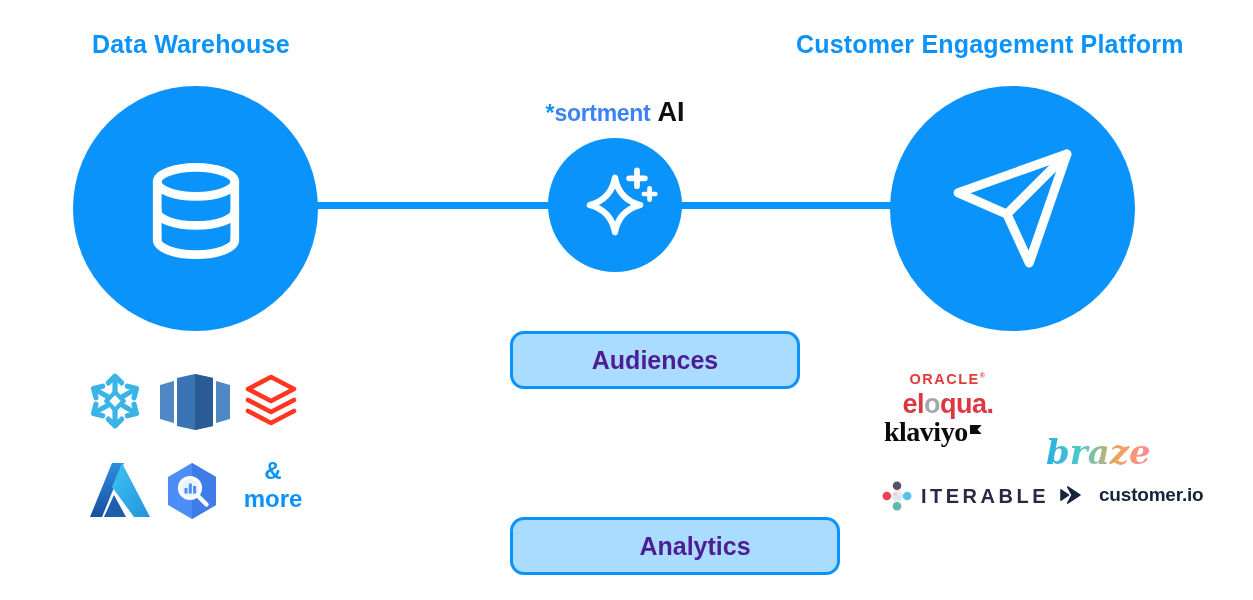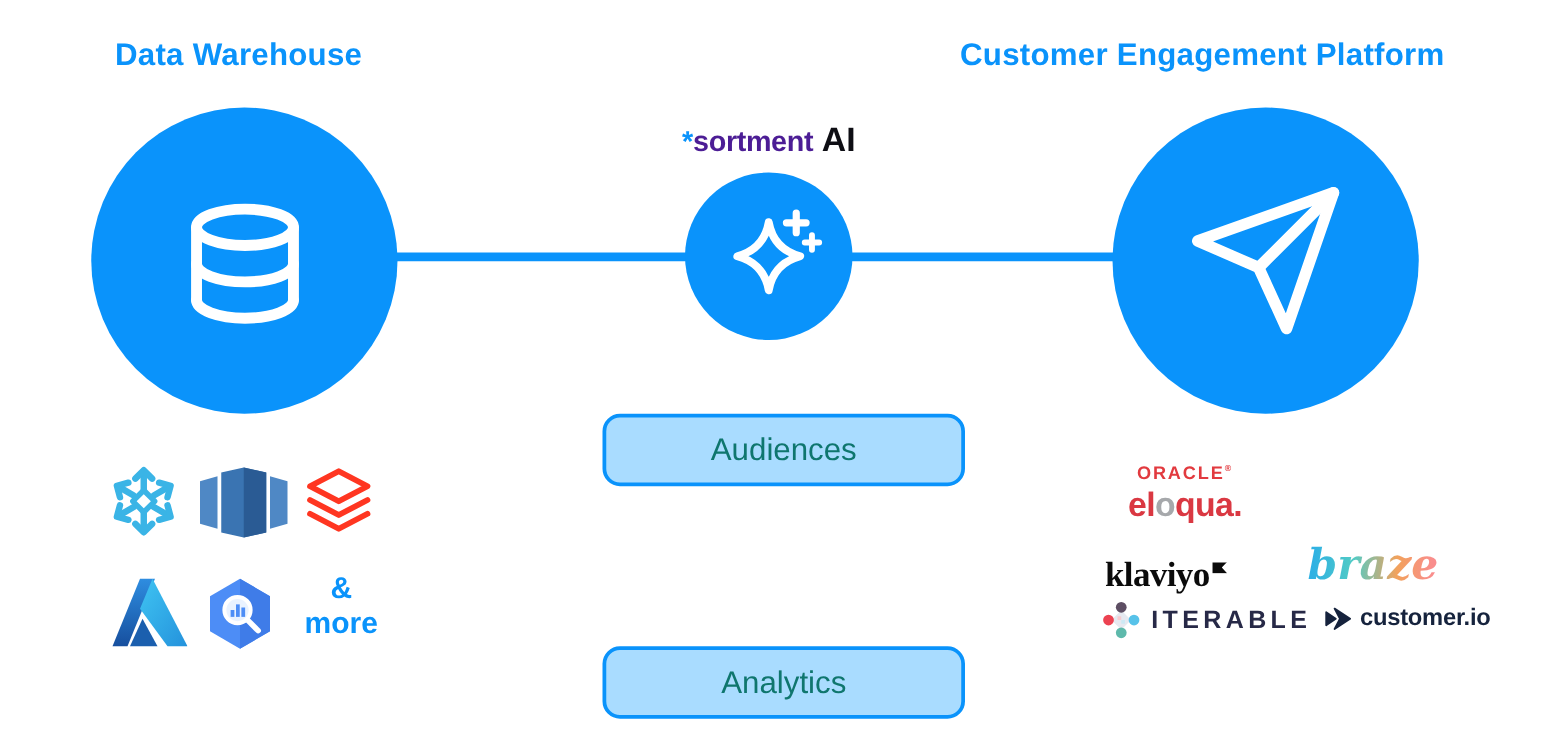--- a/index.html
+++ b/index.html
@@ -1,68 +1,68 @@
 <!DOCTYPE html>
 <html><head>
 <meta charset="utf-8">
 <style>
   html,body{margin:0;padding:0;background:#fff;}
   .canvas{position:relative;width:1253px;height:600px;background:#ffffff;
           font-family:"Liberation Sans",sans-serif;overflow:hidden;}
 
   .title{position:absolute;top:30px;font-size:25px;font-weight:700;color:#0a93fb;letter-spacing:.2px;}
   .title-left{left:92px;}
-  .title-right{left:768px;}
+  .title-right{left:796px;}
 
   .connector{position:absolute;left:195px;top:202px;width:818px;height:7px;background:#0a93fb;z-index:1;}
 
   .circle{position:absolute;border-radius:50%;background:#0a93fb;display:flex;
           align-items:center;justify-content:center;z-index:2;}
   .circle-left{left:73px;top:86px;width:245px;height:245px;}
   .circle-mid{left:548px;top:138px;width:134px;height:134px;}
   .circle-right{left:890px;top:86px;width:245px;height:245px;}
 
   .brand{position:absolute;left:495px;top:97px;width:240px;text-align:center;white-space:nowrap;z-index:3;}
   .brand .ast{color:#0a93fb;font-weight:800;font-size:23px;}
-  .brand .nm{color:#4c1d95;font-weight:800;font-size:23px;letter-spacing:-.3px;}
+  .brand .nm{color:#3b82f6;font-weight:800;font-size:23px;letter-spacing:-.3px;}
   .brand .sfx{color:#0e0e14;font-weight:700;font-size:27px;margin-left:7px;}
 
-  .pill{position:absolute;left:482px;width:284px;height:52px;background:#a9dcff;
+  .pill{position:absolute;left:510px;width:284px;height:52px;background:#a9dcff;
         border:3px solid #0a93fb;border-radius:14px;display:flex;align-items:center;
-        justify-content:center;font-size:25px;font-weight:400;color:#0f766e;}
-  .pill-1{top:331px;} .pill-2{top:424px;} .pill-3{top:517px;}
+        justify-content:center;font-size:25px;font-weight:700;color:#4c1d95;}
+  .pill-1{top:331px;} .pill-2{top:424px;} .pill-3{top:517px;padding-left:40px;}
 
   .logo{position:absolute;display:flex;align-items:center;}
 
   .more{position:absolute;left:236px;top:457px;width:74px;text-align:center;
         color:#0a93fb;font-weight:700;font-size:24px;line-height:28px;}
 
   .eloqua-block{position:absolute;left:898px;top:372px;width:100px;text-align:center;line-height:1;}
   .oracle-word{font-size:14.5px;font-weight:700;letter-spacing:1.5px;color:#e23a3f;}
   .oracle-word sup{font-size:7px;}
   .eloqua-word{font-size:27px;font-weight:700;color:#da3842;margin-top:4px;letter-spacing:-.5px;}
   .eloqua-word .grey{color:#a6a8ab;}
 
   .marketo-block{left:1042px;top:380px;gap:7px;}
   .marketo-text{font-size:26px;font-weight:600;color:#1c2138;letter-spacing:-.3px;}
 
-  .klaviyo-block{left:884px;top:445px;}
+  .klaviyo-block{left:884px;top:416px;align-items:flex-end;}
   .klaviyo-text{font-family:"Liberation Serif",serif;font-size:28px;font-weight:700;color:#0b0b0b;letter-spacing:-.5px;}
   .klaviyo-flag{display:inline-block;width:12px;height:9px;background:#0b0b0b;margin-left:2px;margin-bottom:14px;
                 clip-path:polygon(0 0,100% 0,65% 50%,100% 100%,0 100%);}
 
   .braze-block{left:1046px;top:432px;}
   .braze-text{font-family:"DejaVu Serif",serif;font-style:italic;font-weight:700;font-size:34px;
               background:linear-gradient(92deg,#2fb1e3 5%,#51cbc5 35%,#f2a25c 68%,#f98d8d 95%);
               -webkit-background-clip:text;background-clip:text;color:transparent;}
 
   .iterable-block{left:882px;top:481px;gap:9px;}
   .iterable-text{font-size:20px;font-weight:700;letter-spacing:3.5px;color:#272947;}
 
-  .customerio-block{left:1040px;top:484px;gap:5px;padding-left:20px;}
+  .customerio-block{left:1040px;top:484px;gap:16px;padding-left:20px;}
   .customerio-text{font-size:19px;font-weight:700;color:#16233d;letter-spacing:-.2px;}
 </style>
 </head>
 <body>
 
 <div class="canvas">
 
   <div class="title title-left">Data Warehouse</div>
   <div class="title title-right">Customer Engagement Platform</div>
 

